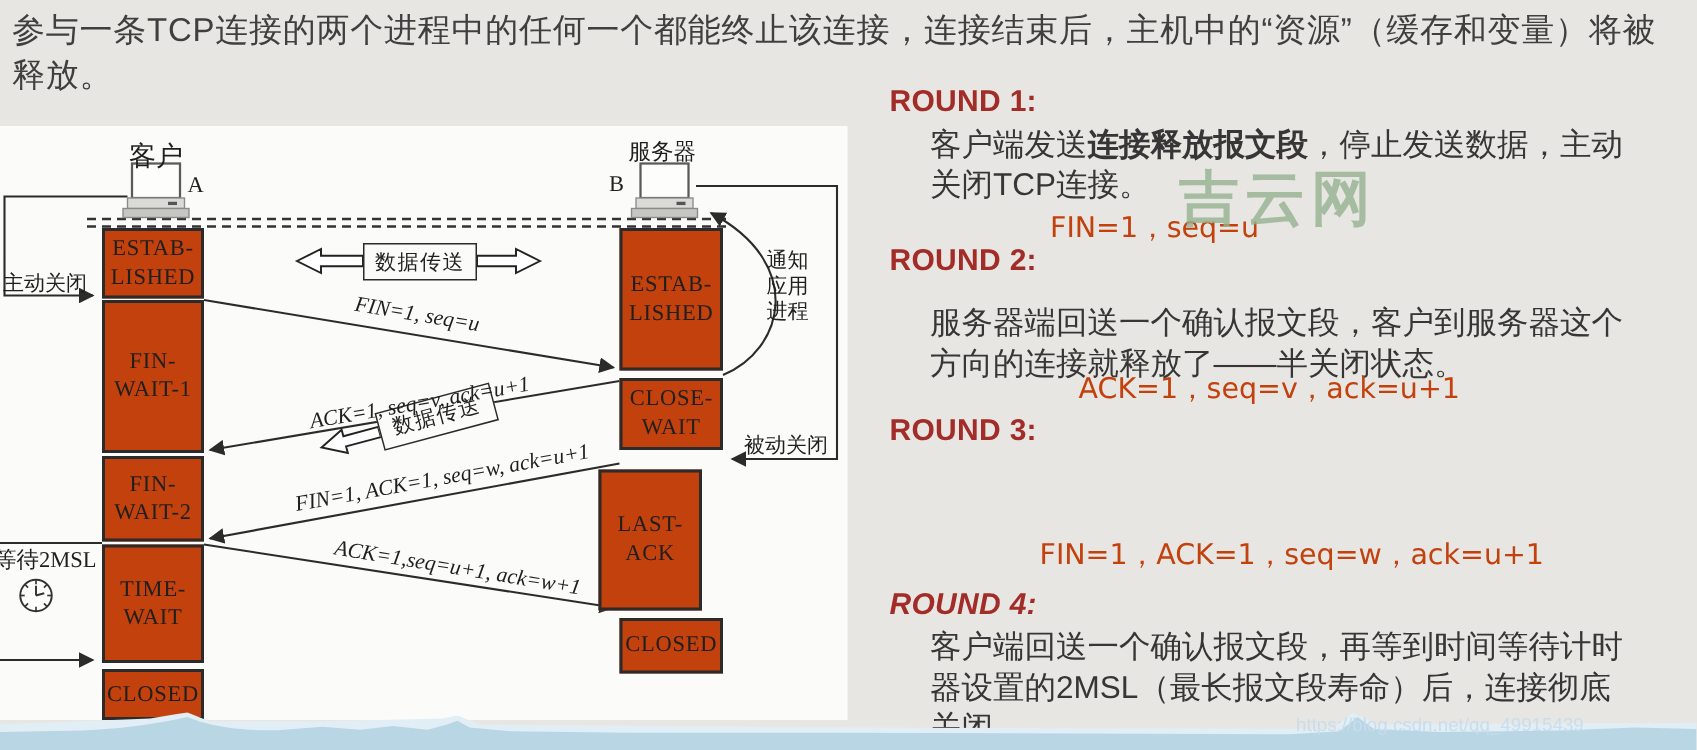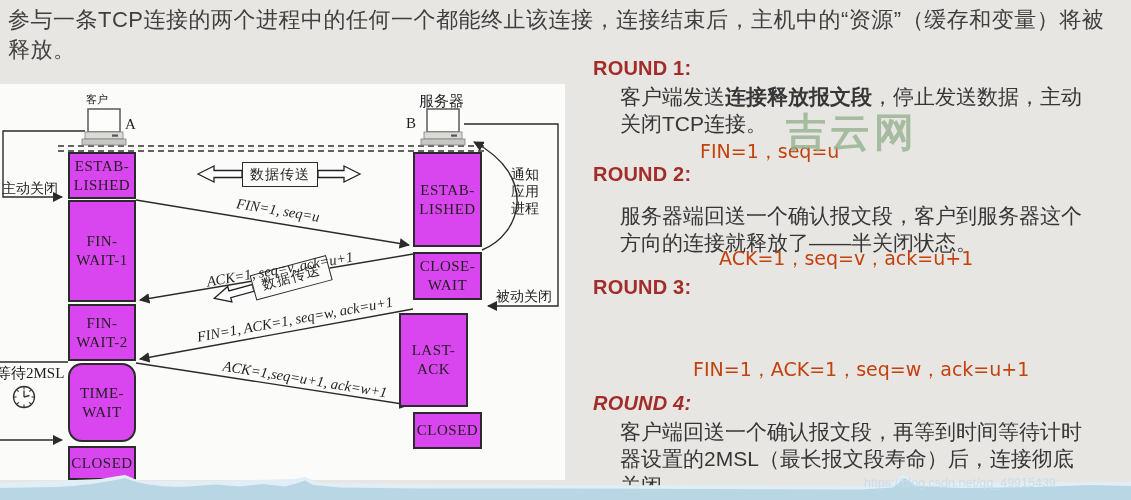--- a/index.html
+++ b/index.html
@@ -4,21 +4,21 @@
 <style>
   html,body{margin:0;padding:0;}
   body{width:1131px;height:500px;position:relative;overflow:hidden;
        background:#e8e6e3;font-family:"Liberation Sans",sans-serif;}
   .intro{position:absolute;left:8px;top:5px;width:1112px;font-size:22px;line-height:30px;
          color:#3f3f3f;letter-spacing:.5px;}
   
   .diagram{position:absolute;left:0;top:84px;width:565px;height:396px;background:#fbfbfa;}
   .diagram svg.lines{position:absolute;left:0;top:0;}
   .dlabel{position:absolute;color:#1f1f1f;font-family:"Liberation Serif",serif;white-space:pre-line;}
-  .state-box{position:absolute;box-sizing:border-box;border:2px solid #2b2b2b;background:#d946ef;
+  .state-box{position:absolute;box-sizing:border-box;border:2px solid #2b2b2b;background:#c2410c;
              display:flex;align-items:center;justify-content:center;text-align:center;
              font-family:"Liberation Serif",serif;font-size:15px;line-height:1.25;color:#1f1f1f;
              letter-spacing:.5px;white-space:pre-line;}
   .data-box{position:absolute;box-sizing:border-box;border:1.5px solid #2b2b2b;background:#fbfbfa;
             display:flex;align-items:center;justify-content:center;
             font-family:"Liberation Serif",serif;font-size:14px;color:#1f1f1f;letter-spacing:1px;}
   .msg{position:absolute;font-family:"Liberation Serif",serif;font-style:italic;font-size:14.5px;
        color:#1f1f1f;text-align:center;white-space:nowrap;}
   
   .rounds{position:absolute;left:593px;top:55px;width:538px;height:445px;}
@@ -93,32 +93,32 @@
         <line x1="16.6" y1="305.6" x2="18.7" y2="307.7"></line>
           <line x1="29.3" y1="318.3" x2="31.4" y2="320.4"></line>
         <line x1="31.4" y1="305.6" x2="29.3" y2="307.7"></line>
           <line x1="18.7" y1="318.3" x2="16.6" y2="320.4"></line>
       </g>
       <line x1="24" y1="313" x2="24" y2="306.5"></line>
       <line x1="24" y1="313" x2="29.5" y2="311.5"></line>
     </g>
   </svg>
 
-  <div class="dlabel" style="left:86px;top:8px;font-size:11px;">客户</div>
+  <div class="dlabel" style="left:86px;top:8px;font-size:18px;">客户</div>
   <div class="dlabel" style="left:125px;top:32px;font-size:15px;">A</div>
   <div class="dlabel" style="left:419px;top:8px;font-size:15px;">服务器</div>
   <div class="dlabel" style="left:406px;top:31px;font-size:15px;">B</div>
 
   <div class="state-box" style="left:68px;top:68px;width:68px;height:47px;">ESTAB-
 LISHED</div>
   <div class="state-box" style="left:68px;top:116px;width:68px;height:102px;">FIN-
 WAIT-1</div>
   <div class="state-box" style="left:68px;top:220px;width:68px;height:57px;">FIN-
 WAIT-2</div>
-  <div class="state-box" style="left:68px;top:279px;width:68px;height:79px;border-radius:14px;">TIME-
+  <div class="state-box" style="left:68px;top:279px;width:68px;height:79px;">TIME-
 WAIT</div>
   <div class="state-box" style="left:68px;top:362px;width:68px;height:34px;">CLOSED</div>
 
   <div class="state-box" style="left:413px;top:68px;width:69px;height:95px;">ESTAB-
 LISHED</div>
   <div class="state-box" style="left:413px;top:168px;width:69px;height:48px;">CLOSE-
 WAIT</div>
   <div class="state-box" style="left:399px;top:229px;width:69px;height:94px;">LAST-
 ACK</div>
   <div class="state-box" style="left:413px;top:328px;width:69px;height:37px;">CLOSED</div>

